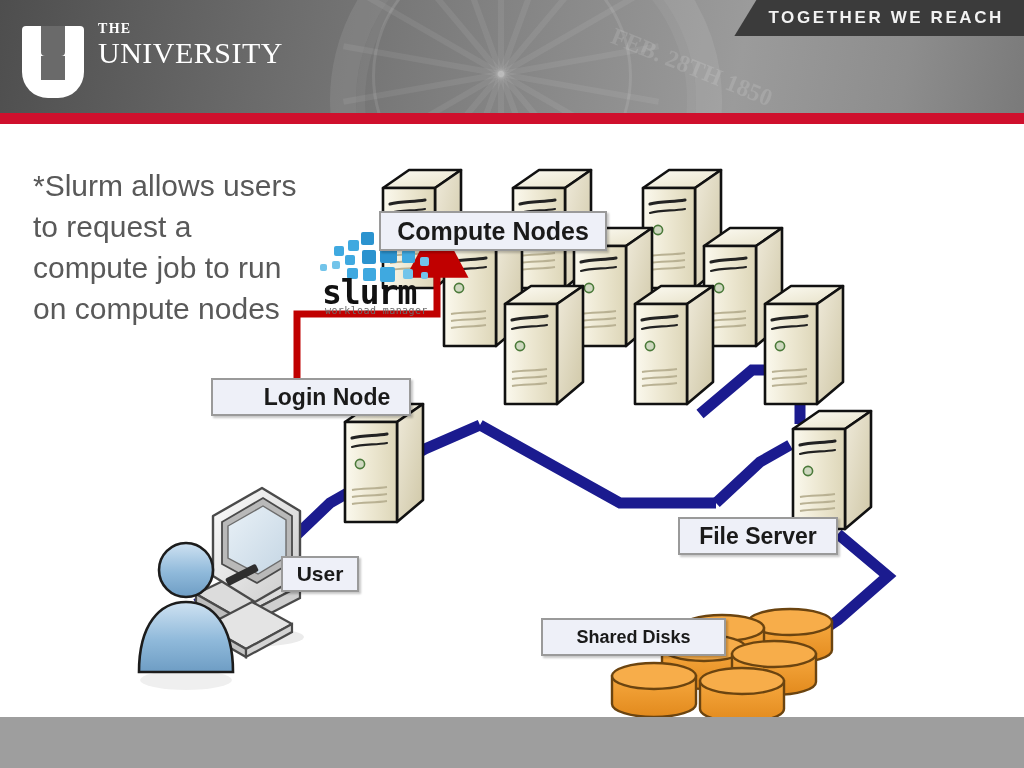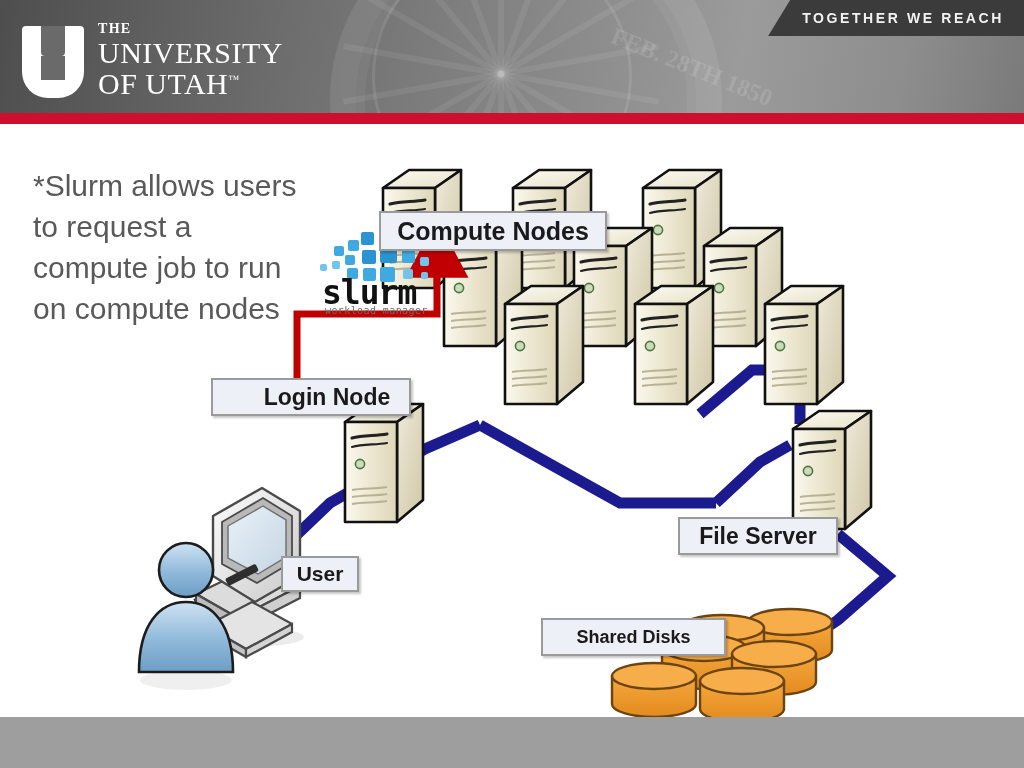--- a/index.html
+++ b/index.html
@@ -45,21 +45,21 @@
   }
 
   .top-banner{
     position:absolute;right:0;top:0;height:36px;
     background:#3b3b3b;
     padding:0 20px 0 34px;
     display:flex;align-items:center;
     clip-path:polygon(22px 0,100% 0,100% 100%,0 100%);
   }
   .top-banner .tb-text{
-    color:#f2f2f2;font-size:14px;letter-spacing:2.6px;font-weight:bold;
+    color:#f2f2f2;font-size:17px;letter-spacing:2.6px;font-weight:bold;
   }
 
   .logo-wrap{
     position:absolute;left:22px;top:22px;
     display:flex;align-items:flex-start;
   }
   .u-mark{
     position:relative;width:62px;height:72px;margin-right:14px;margin-top:4px;
   }
   .u-mark .u-outer{
@@ -173,21 +173,20 @@
 
   <div class="logo-wrap">
     <div class="u-mark">
       <div class="u-outer"></div>
       <div class="u-notch"></div>
       <div class="u-slot"></div>
     </div>
     <div class="wordmark">
       <div class="wm-the">THE</div>
       <div class="wm-uni">UNIVERSITY</div>
-      <div class="wm-utah"><span>OF UTAH</span><span class="wm-tm">™</span></div>
     </div>
   </div>
 
 </div>
 <div class="red-rule"></div>
 
 <div class="lead-text">*Slurm allows users to request a compute job to run on compute nodes</div>
 
 <div class="diagram">
 

